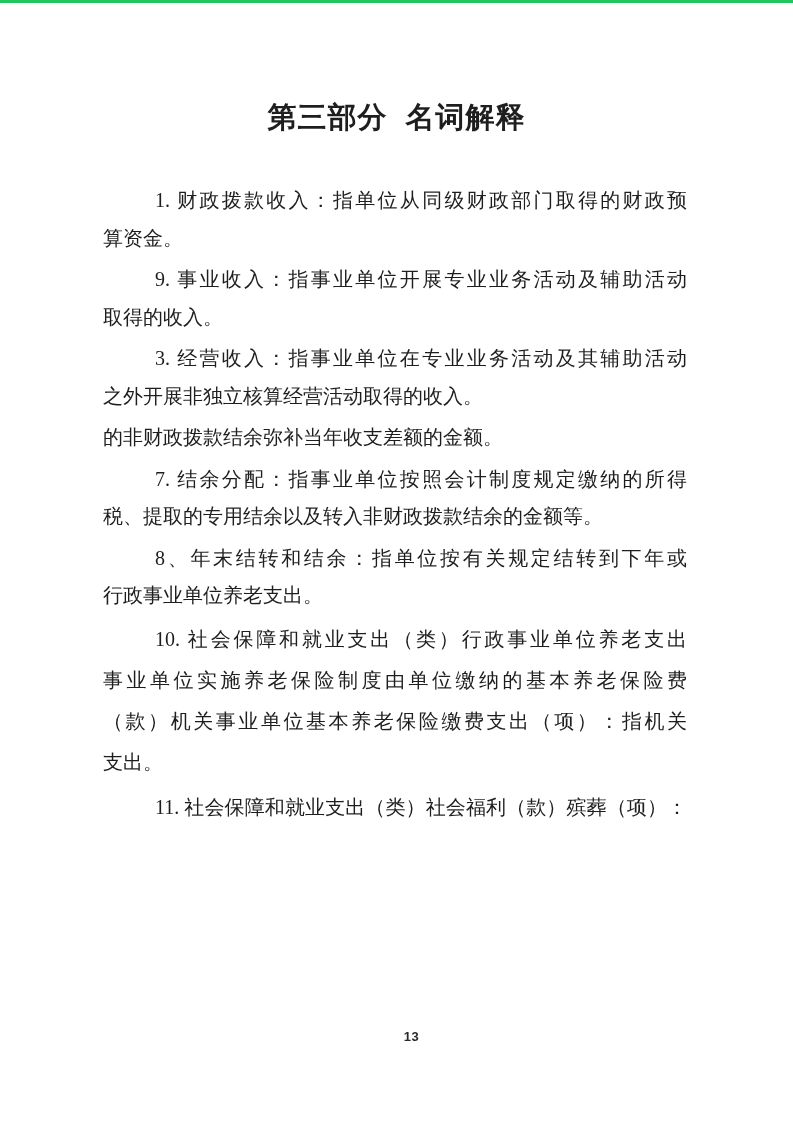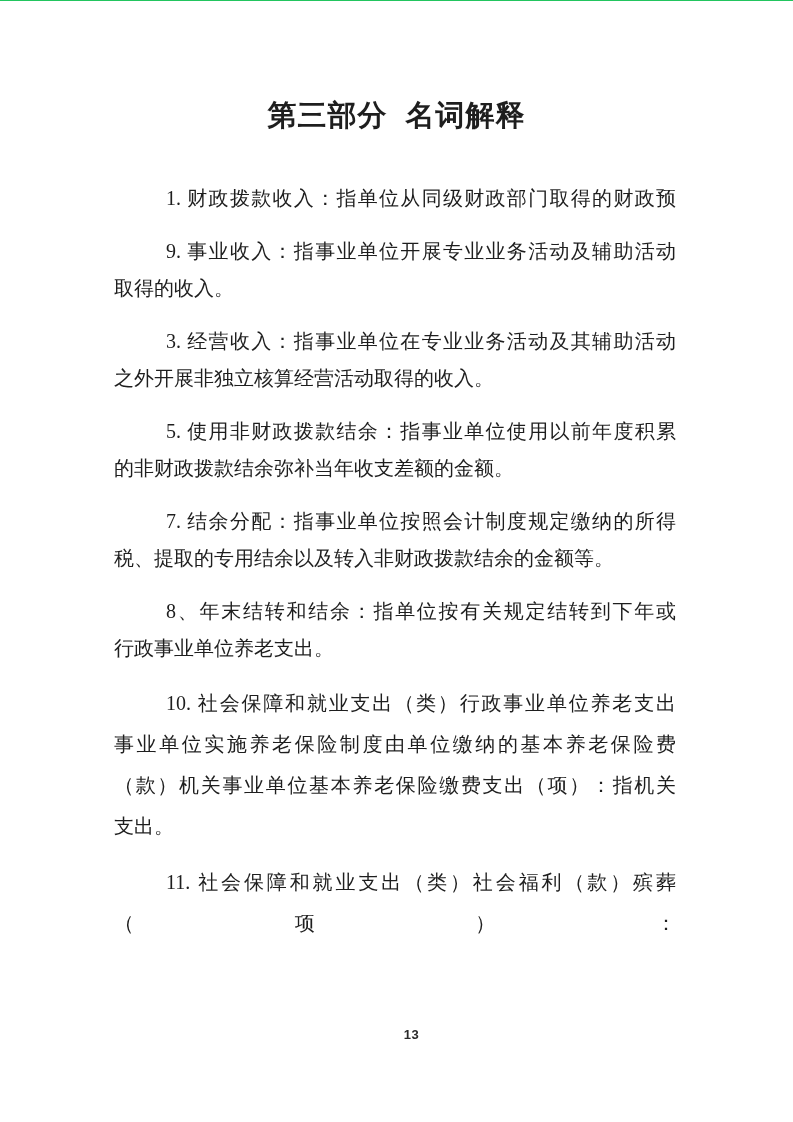--- a/index.html
+++ b/index.html
@@ -6,41 +6,41 @@
   html, body { margin: 0; padding: 0; background: #ffffff; }
 
   .page {
     position: relative;
     width: 793px;
     height: 1122px;
     background: var(--bg, #ffffff);
     color: var(--text, #1e1e1e);
     font-family: "Liberation Serif", serif;
     overflow: hidden;
-    border-top: 1px solid #22c55e;
+    border-top: 3px solid #22c55e;
   }
 
   .title {
     margin: 0;
     padding-top: 96px;
     text-align: center;
     font-family: "Liberation Sans", sans-serif;
     font-weight: bold;
     font-size: 29px;
     line-height: 37px;
     word-spacing: 9px;
     letter-spacing: 1px;
   }
 
   .content {
     margin: 46px 102px 0 99px;
     font-size: 20px;
   }
 
-  .para { margin: 15px; }
+  .para { margin: 4px; }
 
   .line {
     text-align: justify;
     text-align-last: justify;
     line-height: 37.5px;
   }
   .line.first { text-indent: 52px; }
   .line.final { text-align-last: left; }
 
   .para.loose { margin-top: 3px; }
@@ -61,31 +61,31 @@
 </style>
 </head>
 <body>
 
 <div class="page">
   <h1 class="title">第三部分 名词解释</h1>
 
   <div class="content">
       <div class="para">
         <div class="line first">1. 财政拨款收入：指单位从同级财政部门取得的财政预</div>
+        <div class="line final">算资金。</div>
       </div>
       <div class="para">
         <div class="line first">9. 事业收入：指事业单位开展专业业务活动及辅助活动</div>
         <div class="line final">取得的收入。</div>
       </div>
       <div class="para">
         <div class="line first">3. 经营收入：指事业单位在专业业务活动及其辅助活动</div>
         <div class="line final">之外开展非独立核算经营活动取得的收入。</div>
       </div>
       <div class="para">
-        <div class="line first">5. 使用非财政拨款结余：指事业单位使用以前年度积累</div>
         <div class="line final">的非财政拨款结余弥补当年收支差额的金额。</div>
       </div>
       <div class="para">
         <div class="line first">7. 结余分配：指事业单位按照会计制度规定缴纳的所得</div>
         <div class="line final">税、提取的专用结余以及转入非财政拨款结余的金额等。</div>
       </div>
       <div class="para">
         <div class="line first">8、年末结转和结余：指单位按有关规定结转到下年或</div>
         <div class="line final">行政事业单位养老支出。</div>
       </div>

